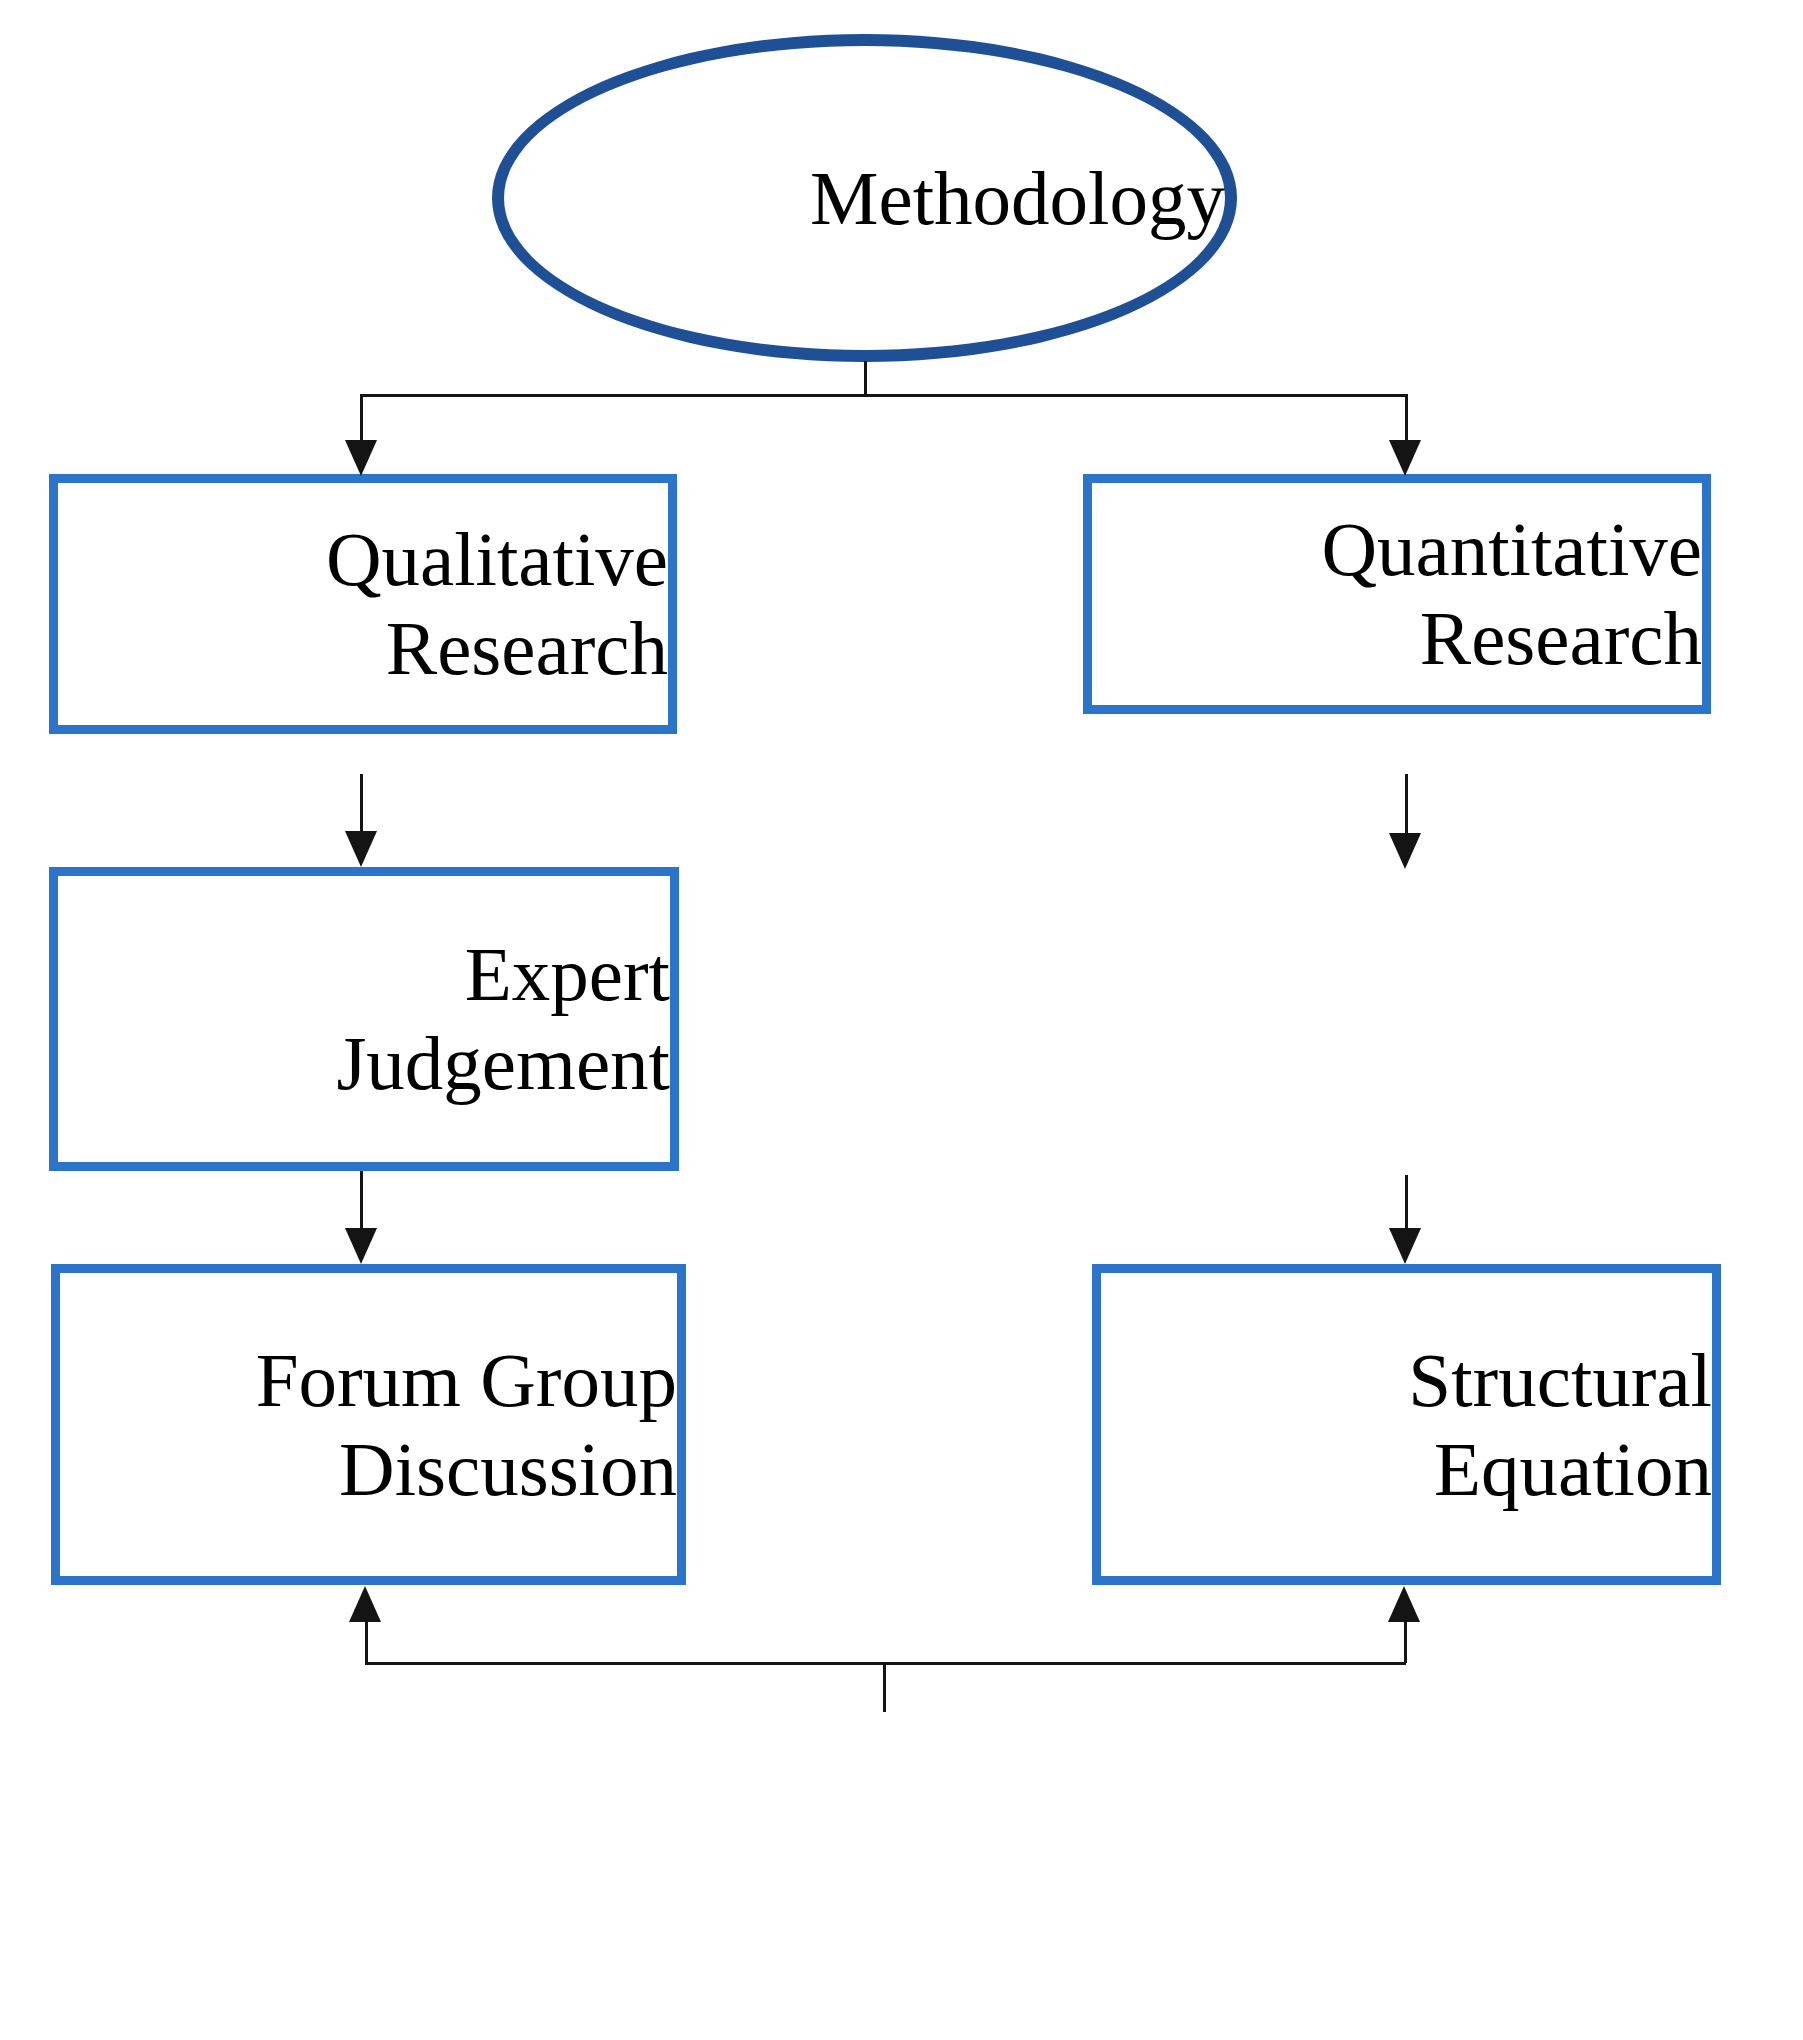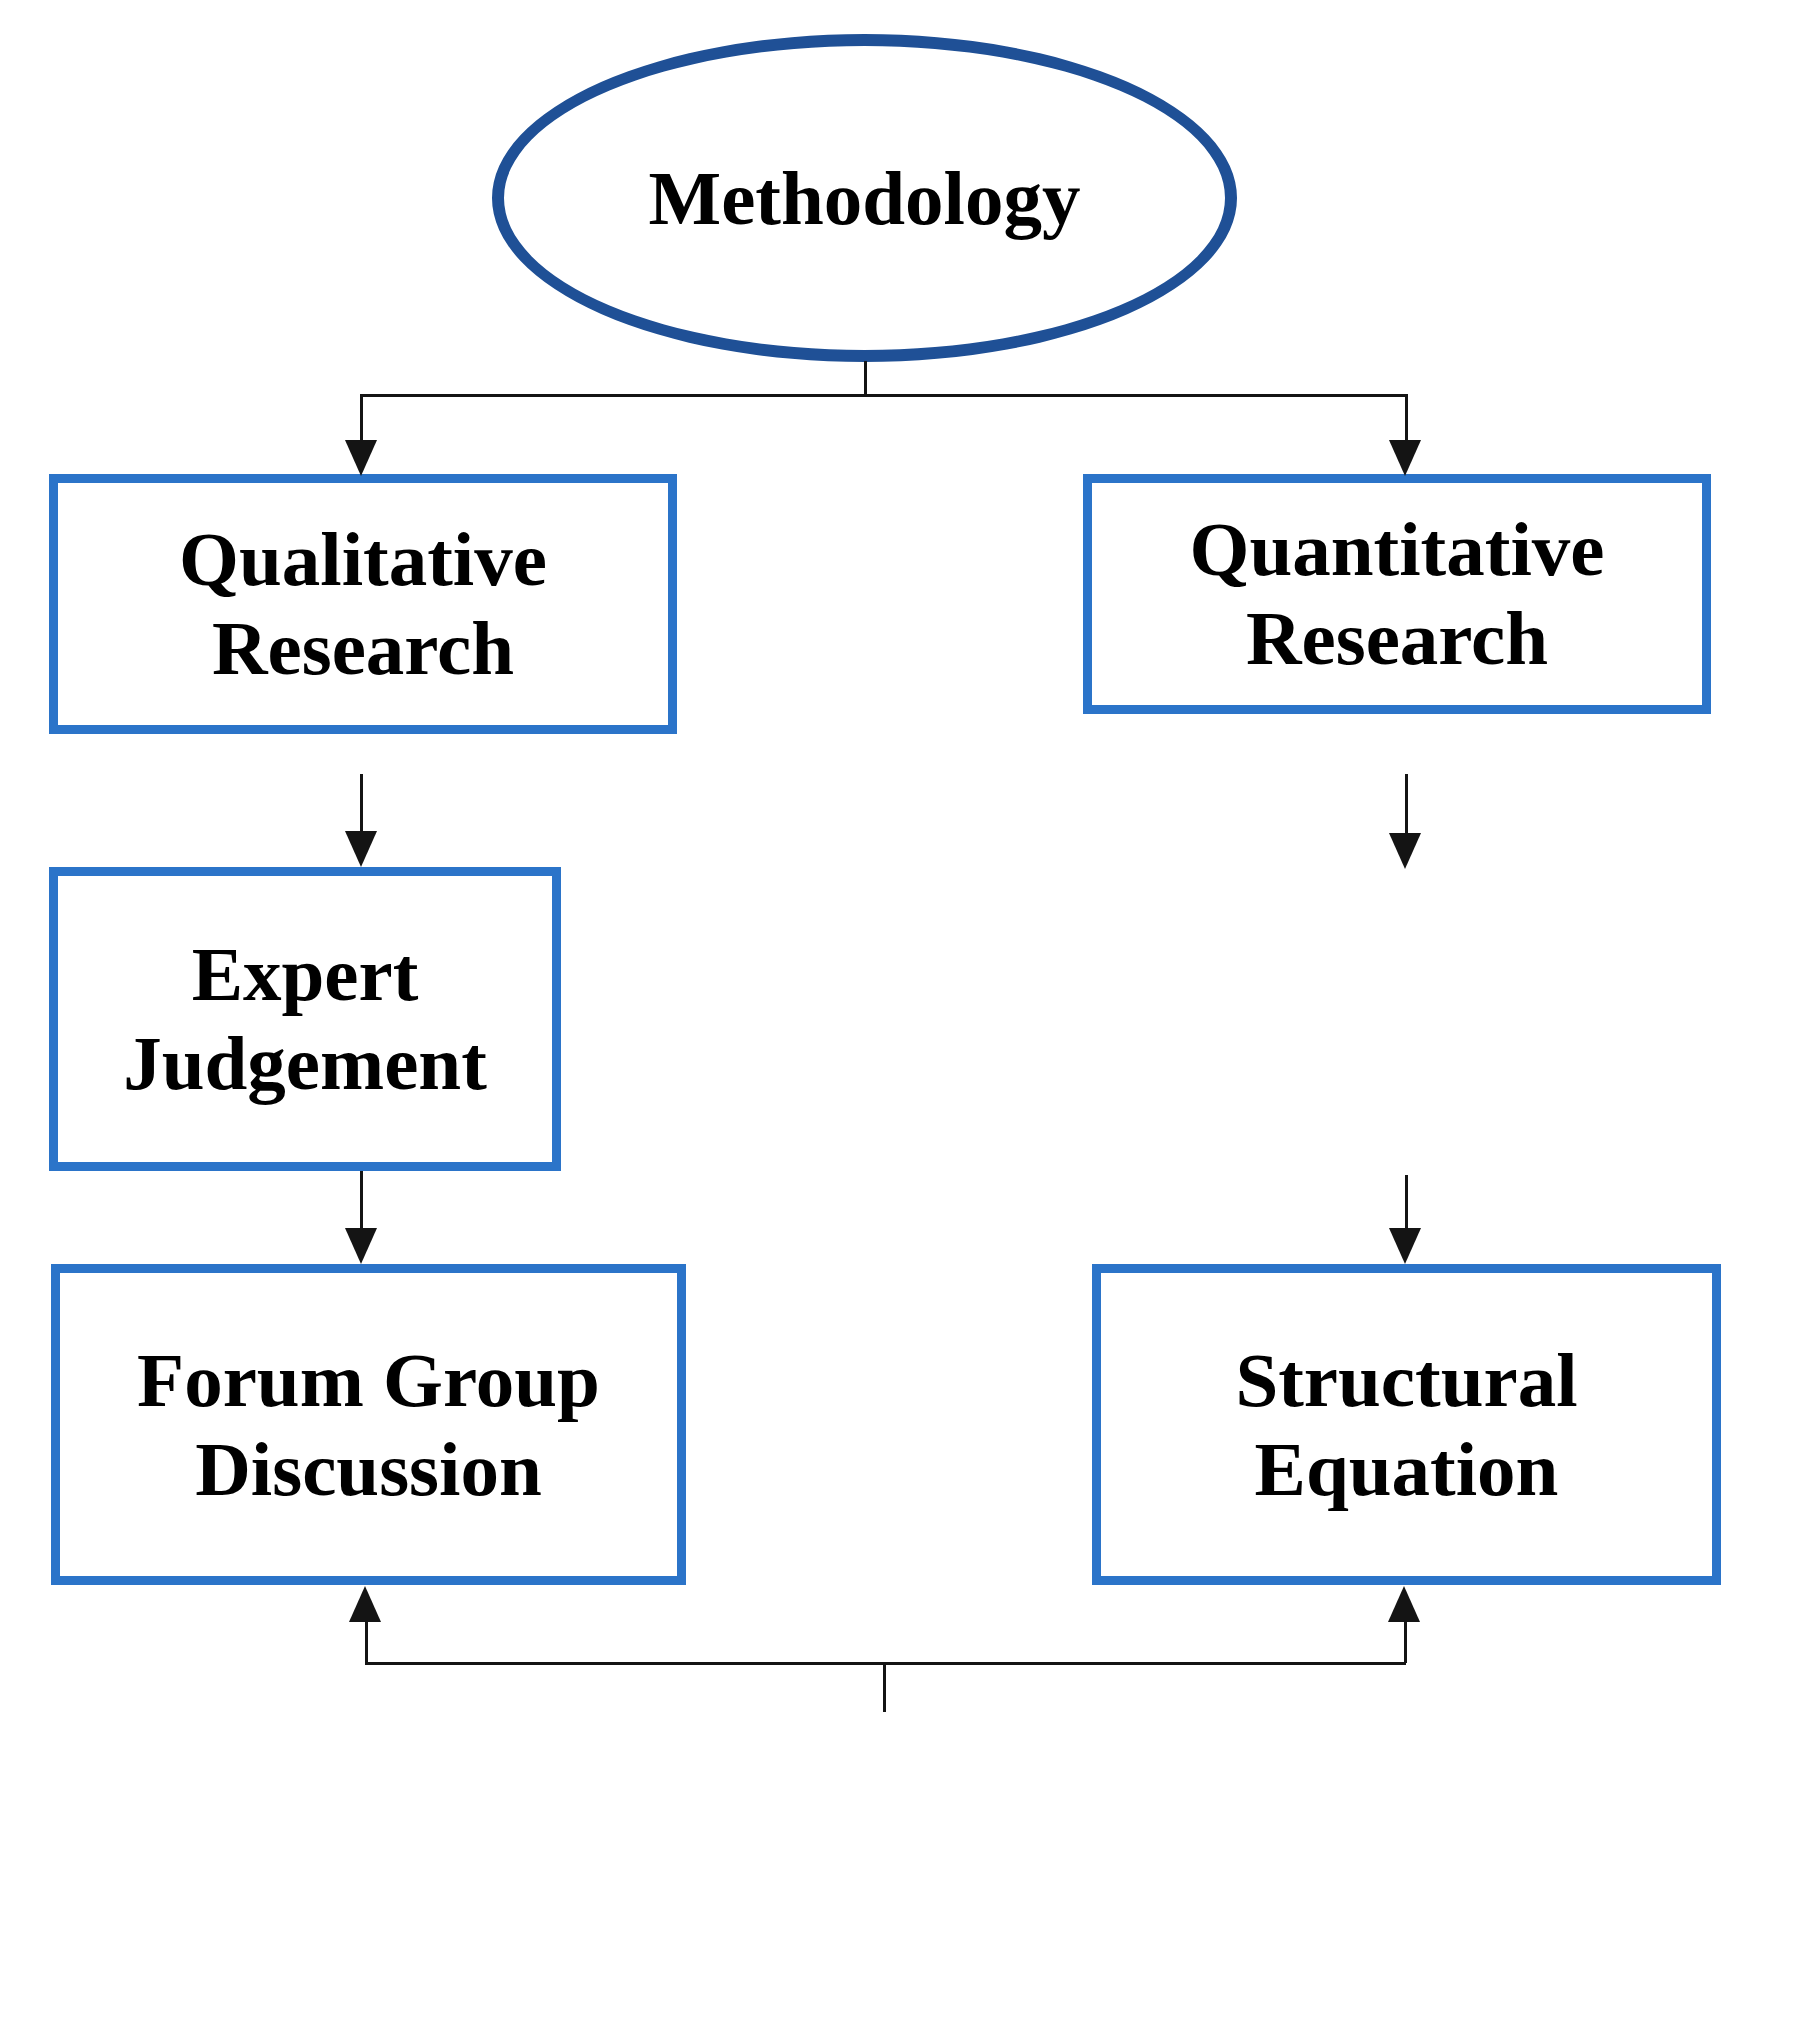--- a/index.html
+++ b/index.html
@@ -13,24 +13,24 @@
     height: 2041px;
     background: #ffffff;
     font-family: "Liberation Serif", "DejaVu Serif", serif;
     overflow: hidden;
   }
   .node {
     position: absolute;
     box-sizing: border-box;
     display: flex;
     flex-direction: column;
-    align-items: center;
+    align-items: flex-end;
     justify-content: center;
     text-align: center;
-    font-weight: bold;
+    font-weight: normal;
     color: #000000;
     font-size: 77px;
     line-height: 1.15;
     background: #ffffff;
   }
   .rect {
     border: 9.4px solid #2b74c9;
   }
   .ellipse {
     border: 12px solid #1f5096;
@@ -75,21 +75,21 @@
   <div class="node rect" style="left:49px; top:474px; width:628px; height:260px;">
     <div>Qualitative</div>
     <div>Research</div>
   </div>
 
   <div class="node rect" style="left:1083px; top:474px; width:628px; height:240px;">
     <div>Quantitative</div>
     <div>Research</div>
   </div>
 
-  <div class="node rect" style="left:49px; top:867px; width:512px; height:304px;">
+  <div class="node rect" style="left:49px; top:867px; width:630px; height:304px;">
     <div>Expert</div>
     <div>Judgement</div>
   </div>
 
 
   <div class="node rect" style="left:51px; top:1264px; width:635px; height:321px;">
     <div>Forum Group</div>
     <div>Discussion</div>
   </div>
 

